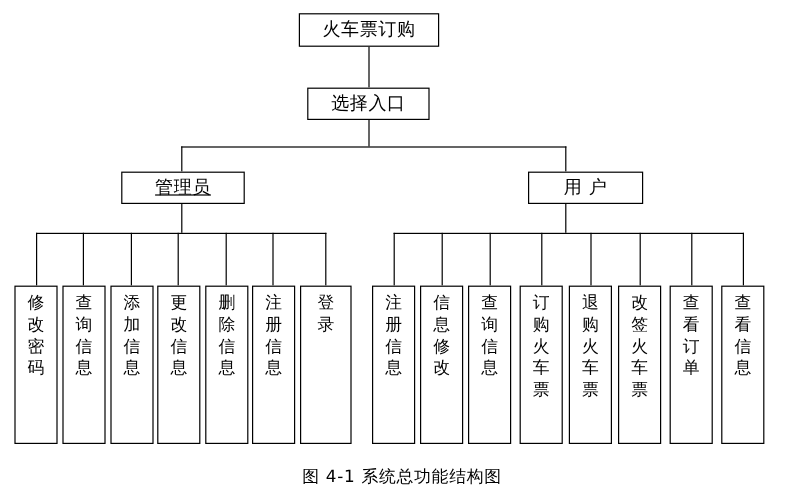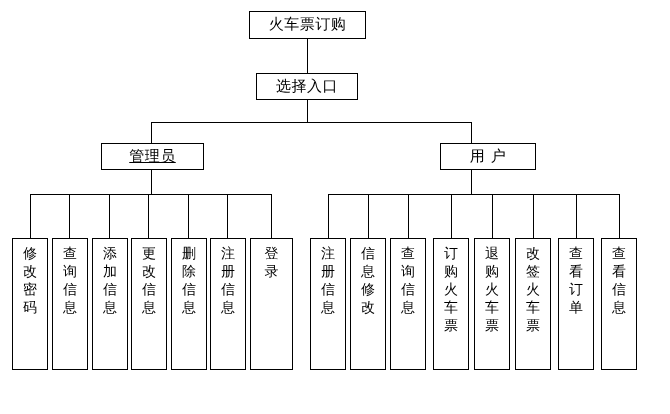--- a/index.html
+++ b/index.html
@@ -233,14 +233,15 @@
       <span>订</span>
       <span>单</span>
     </div>
   <div class="leaf" style="left:601px;">
       <span>查</span>
       <span>看</span>
       <span>信</span>
       <span>息</span>
     </div>
 
+  <div class="caption">图 4-1 系统总功能结构图</div>
 
 </div>
 
 </body></html>

